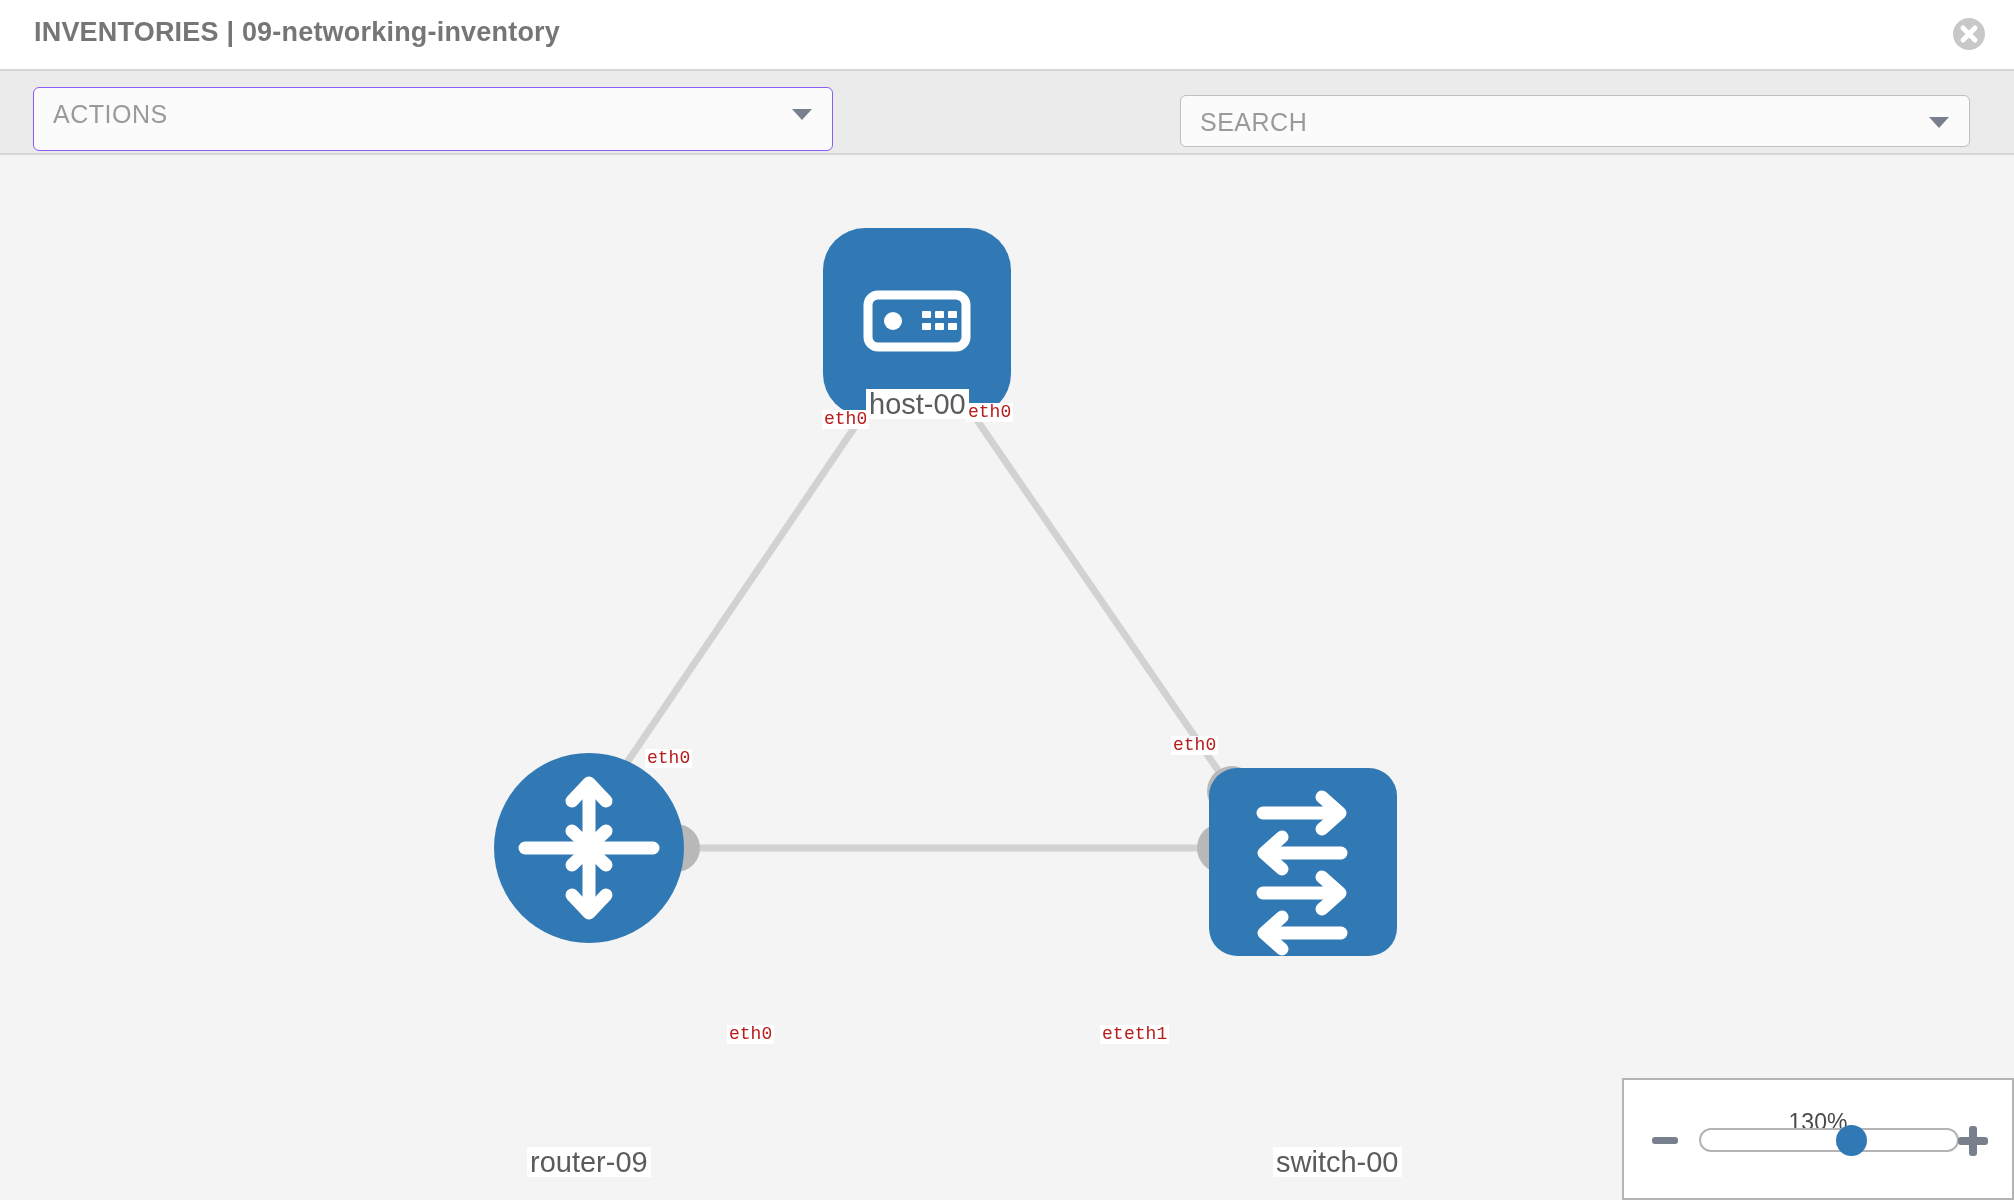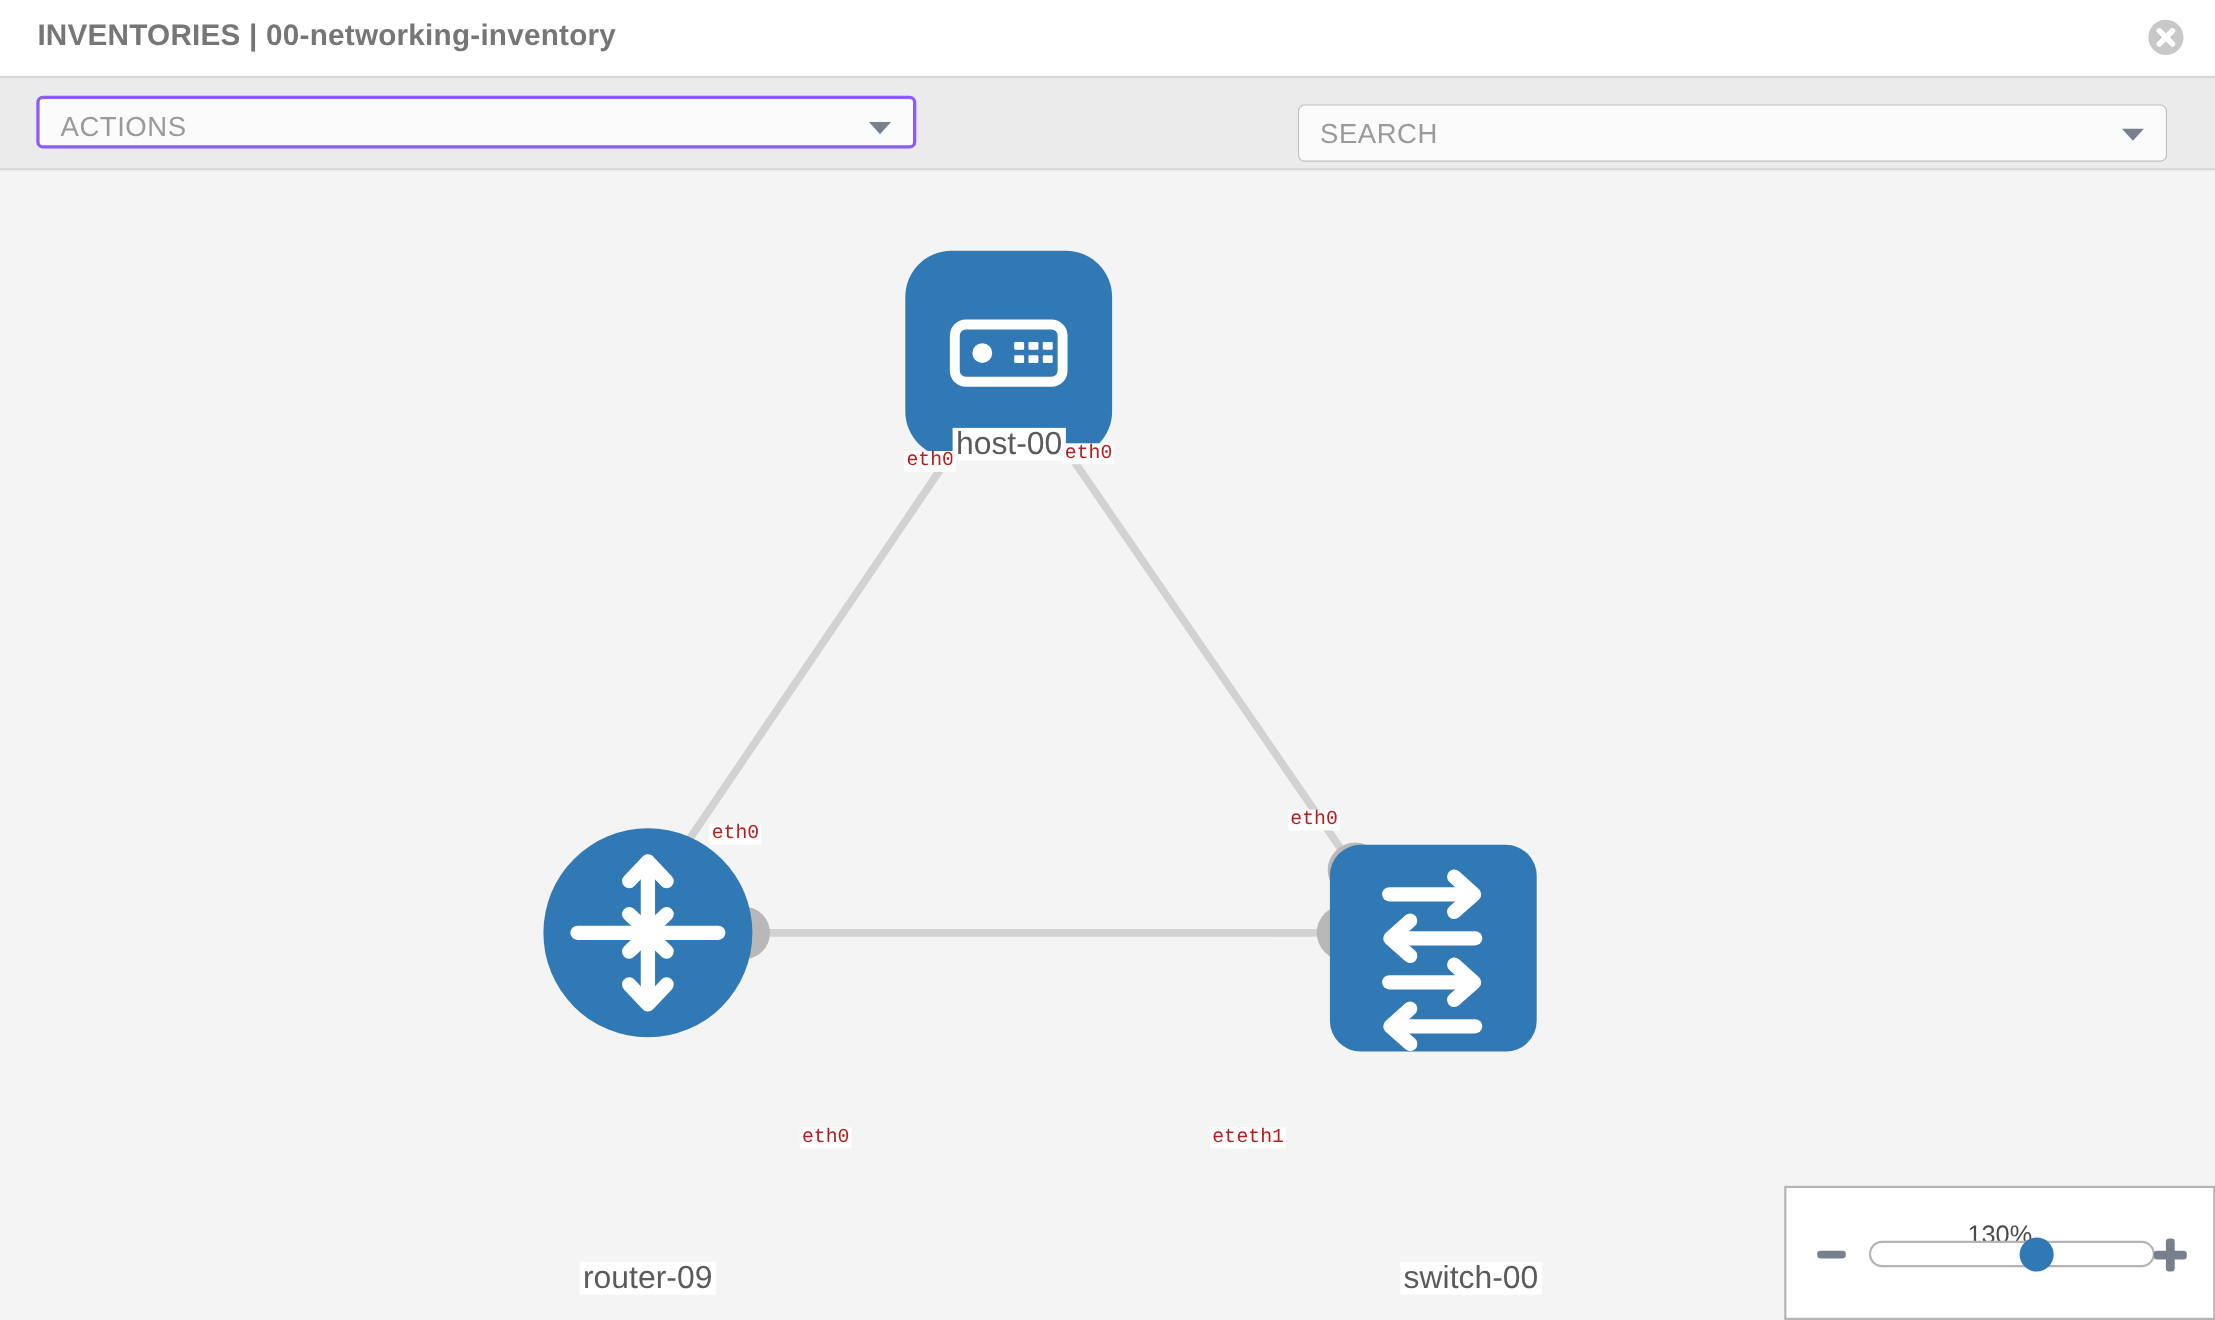--- a/index.html
+++ b/index.html
@@ -55,23 +55,23 @@
     background: #ebebeb;
     border-top: 2px solid #d6d6d6;
     border-bottom: 2px solid #d6d6d6;
     box-sizing: border-box;
   }
   .actions-select {
     position: absolute;
     left: 33px;
     top: 16px;
     width: 800px;
-    height: 48px;
+    height: 64px;
     background: #fbfbfb;
-    border: 3px solid #8b5cf6;
+    border: 1px solid #8b5cf6;
     border-radius: 6px;
     box-sizing: border-box;
     cursor: pointer;
   }
   .actions-select .label {
     position: absolute;
     left: 19px;
     top: 12px;
     font-size: 25px;
     color: #9a9a9a;
@@ -221,21 +221,21 @@
     height: 31px;
     border-radius: 50%;
     background: #3179b5;
     cursor: pointer;
   }
 </style>
 </head>
 <body>
 
 <div class="header">
-  <div class="header-title">INVENTORIES | 00-networking-inventory</div>
+  <div class="header-title">INVENTORIES | 09-networking-inventory</div>
   <div class="close-btn">
     <svg width="32" height="32" viewBox="0 0 32 32" aria-hidden="true">
       <path d="M10 10 L22 22 M22 10 L10 22" stroke="#ffffff" stroke-width="5" stroke-linecap="round"></path>
     </svg>
   </div>
 </div>
 
 <div class="toolbar">
 
   <div class="actions-select">

